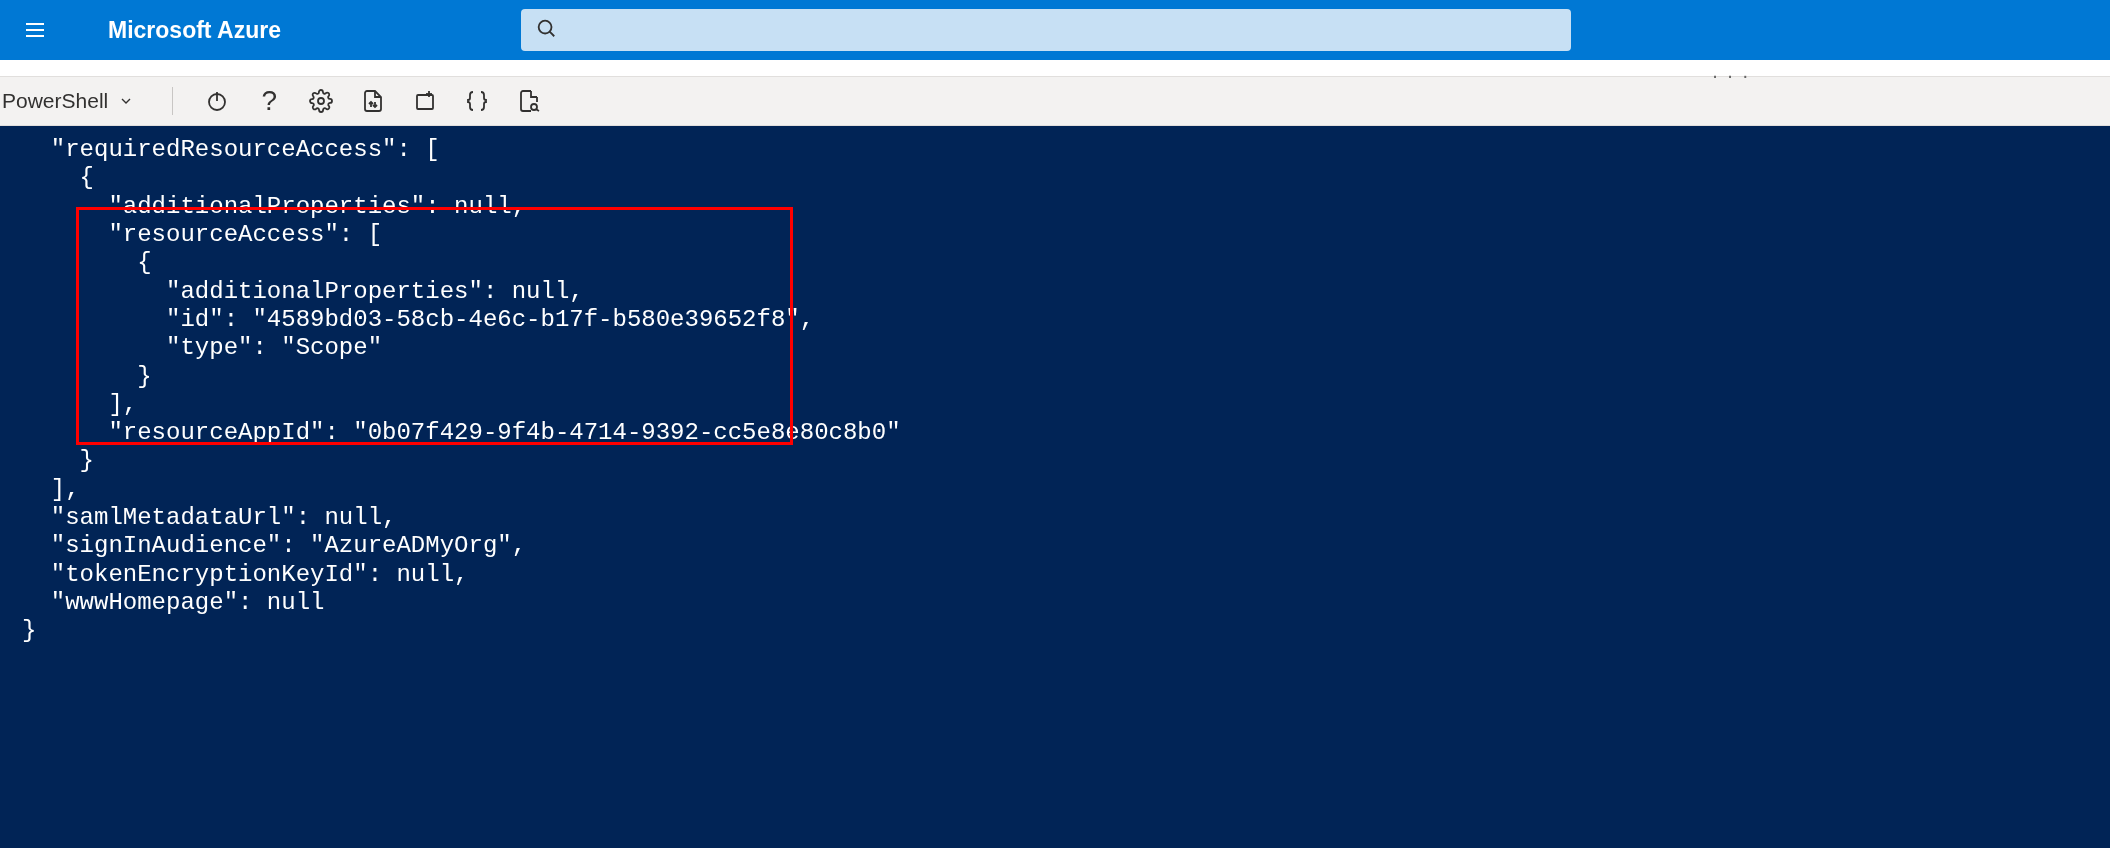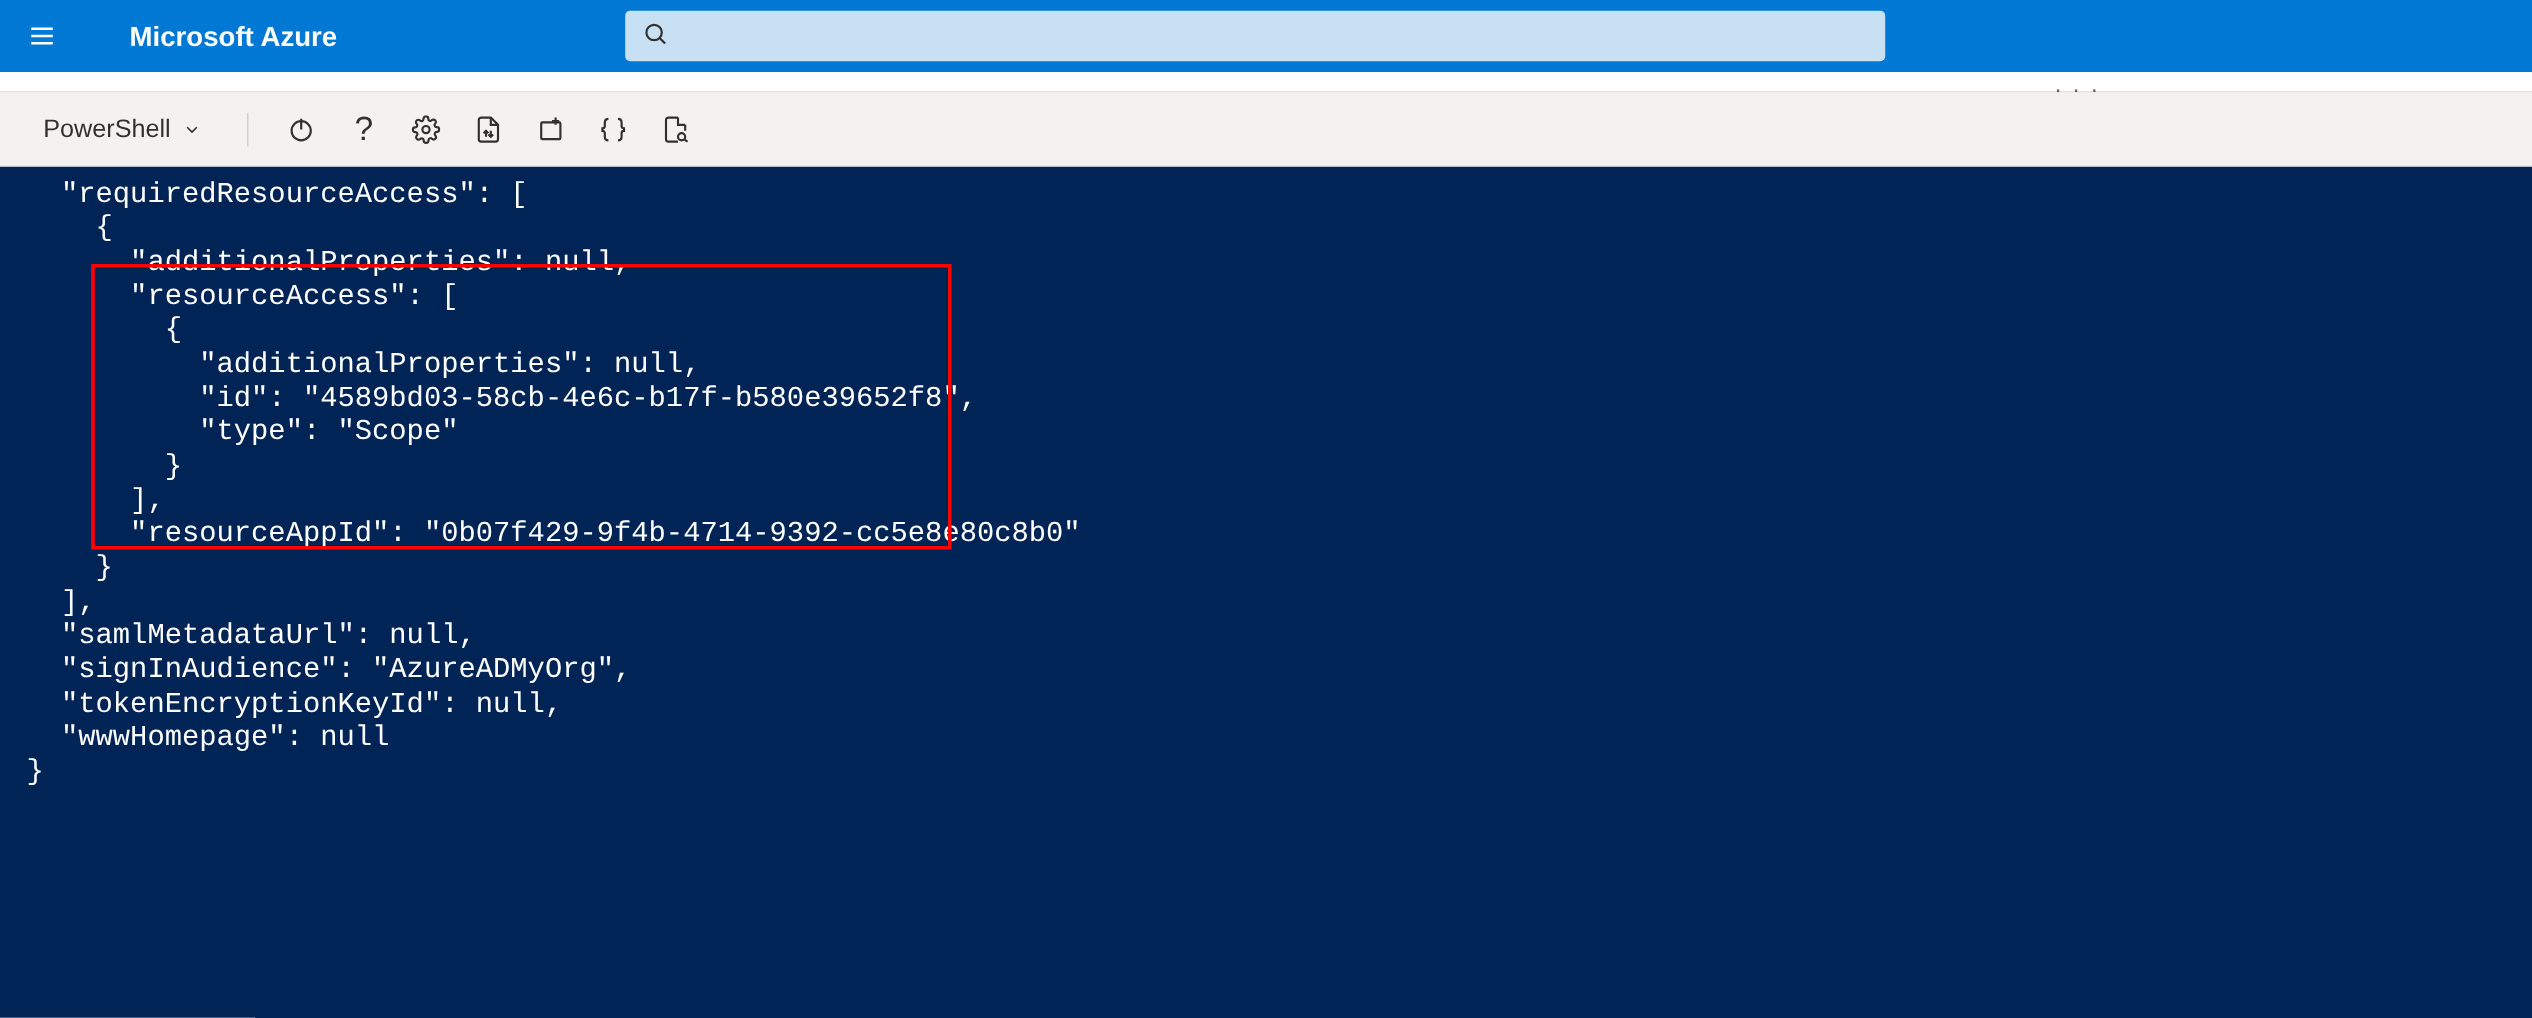--- a/index.html
+++ b/index.html
@@ -74,26 +74,26 @@
       top: 62px;
       color: #666;
       font-size: 20px;
       letter-spacing: 2px;
       height: 18px;
       display: flex;
       align-items: center;
     }
     .toolbar {
       background: #f3f2f1;
-      height: 63px;
+      height: 50px;
       border-top: 1px solid #e1dfdd;
       border-bottom: 1px solid #e1dfdd;
       display: flex;
       align-items: center;
-      padding: 0 36px;
+      padding: 0 2px;
       margin-top: 16px;
       gap: 0;
     }
     .shell-select {
       display: flex;
       align-items: center;
       gap: 10px;
       cursor: pointer;
       font-size: 21px;
       color: #323130;

